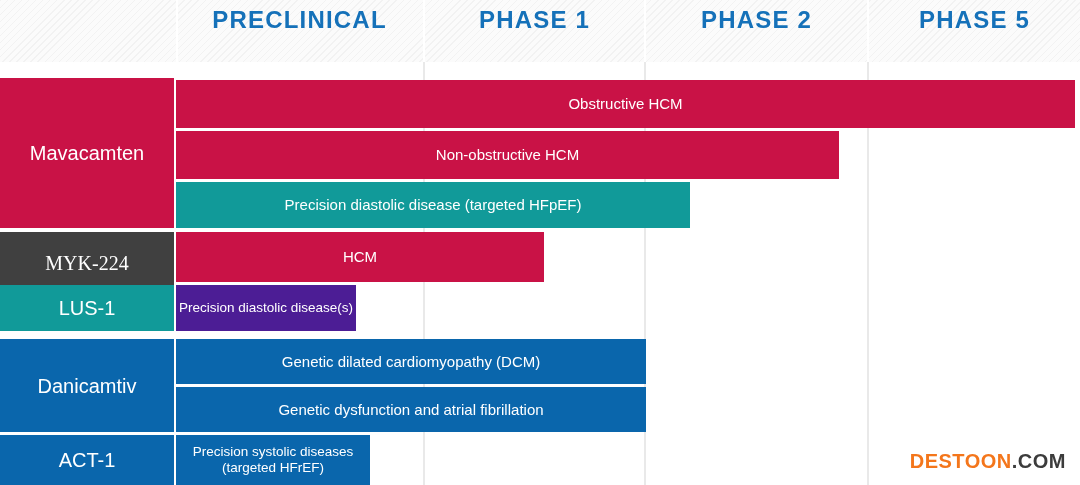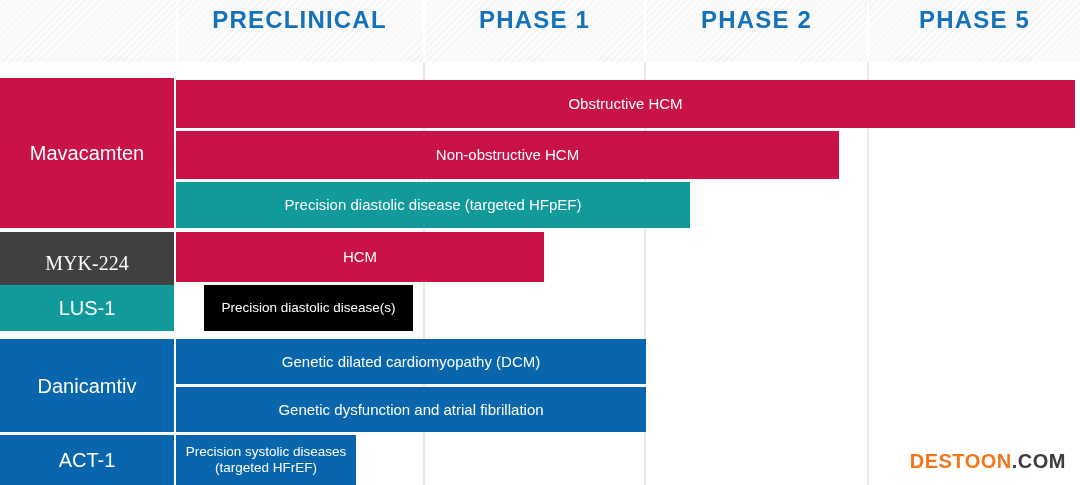--- a/index.html
+++ b/index.html
@@ -97,23 +97,23 @@
     <div class="col-guide" style="left: 423px; background: rgb(233, 233, 233);"></div>
     <div class="col-guide" style="left: 644px; background: rgb(233, 233, 233);"></div>
     <div class="col-guide" style="left: 867px; background: rgb(233, 233, 233);"></div>
     <div class="label-block" style="top: 16px; height: 150px; background: rgb(201, 18, 70);">Mavacamten</div>
     <div class="bar bar-lg" style="top: 18px; height: 48px; left: 176px; width: 899px; background: rgb(201, 18, 70);">Obstructive HCM</div>
     <div class="bar bar-lg" style="top: 69px; height: 48px; left: 176px; width: 663px; background: rgb(201, 18, 70);">Non-obstructive HCM</div>
     <div class="bar bar-lg" style="top: 120px; height: 46px; left: 176px; width: 514px; background: rgb(17, 154, 153);">Precision diastolic disease (targeted HFpEF)</div>
     <div class="label-block" style="top: 170px; height: 61px; background: #404040; font-family: Liberation Serif, serif;">MYK-224</div>
     <div class="bar bar-lg" style="top: 170px; height: 50px; left: 176px; width: 368px; background: rgb(201, 18, 70);">HCM</div>
     <div class="label-block" style="top: 223px; height: 46px; background: rgb(17, 154, 153);">LUS-1</div>
-    <div class="bar bar-sm" style="top: 223px; height: 46px; left: 176px; width: 209px; background: #000000; margin-left: 28px;">Precision diastolic disease(s)</div>
+    <div class="bar bar-sm" style="top: 223px; height: 46px; left: 176px; width: 180px; background: #4c1d95;">Precision diastolic disease(s)</div>
     <div class="label-block" style="top: 277px; height: 93px; background: rgb(10, 102, 172);">Danicamtiv</div>
     <div class="bar bar-lg" style="top: 277px; height: 45px; left: 176px; width: 470px; background: rgb(10, 102, 172);">Genetic dilated cardiomyopathy (DCM)</div>
     <div class="bar bar-lg" style="top: 325px; height: 45px; left: 176px; width: 470px; background: rgb(10, 102, 172);">Genetic dysfunction and atrial fibrillation</div>
     <div class="label-block" style="top: 373px; height: 50px; background: rgb(10, 102, 172);">ACT-1</div>
-    <div class="bar bar-sm" style="top: 373px; height: 50px; left: 176px; width: 180px; background: rgb(10, 102, 172);">Precision systolic diseases (targeted HFrEF)</div>
+    <div class="bar bar-sm" style="top: 373px; height: 50px; left: 176px; width: 194px; background: rgb(10, 102, 172);">Precision systolic diseases (targeted HFrEF)</div>
   </div>
 
 <div id="watermark">
   <span class="wm-a">DESTOON</span><span class="wm-b">.COM</span>
 </div>
 
 </body></html>

